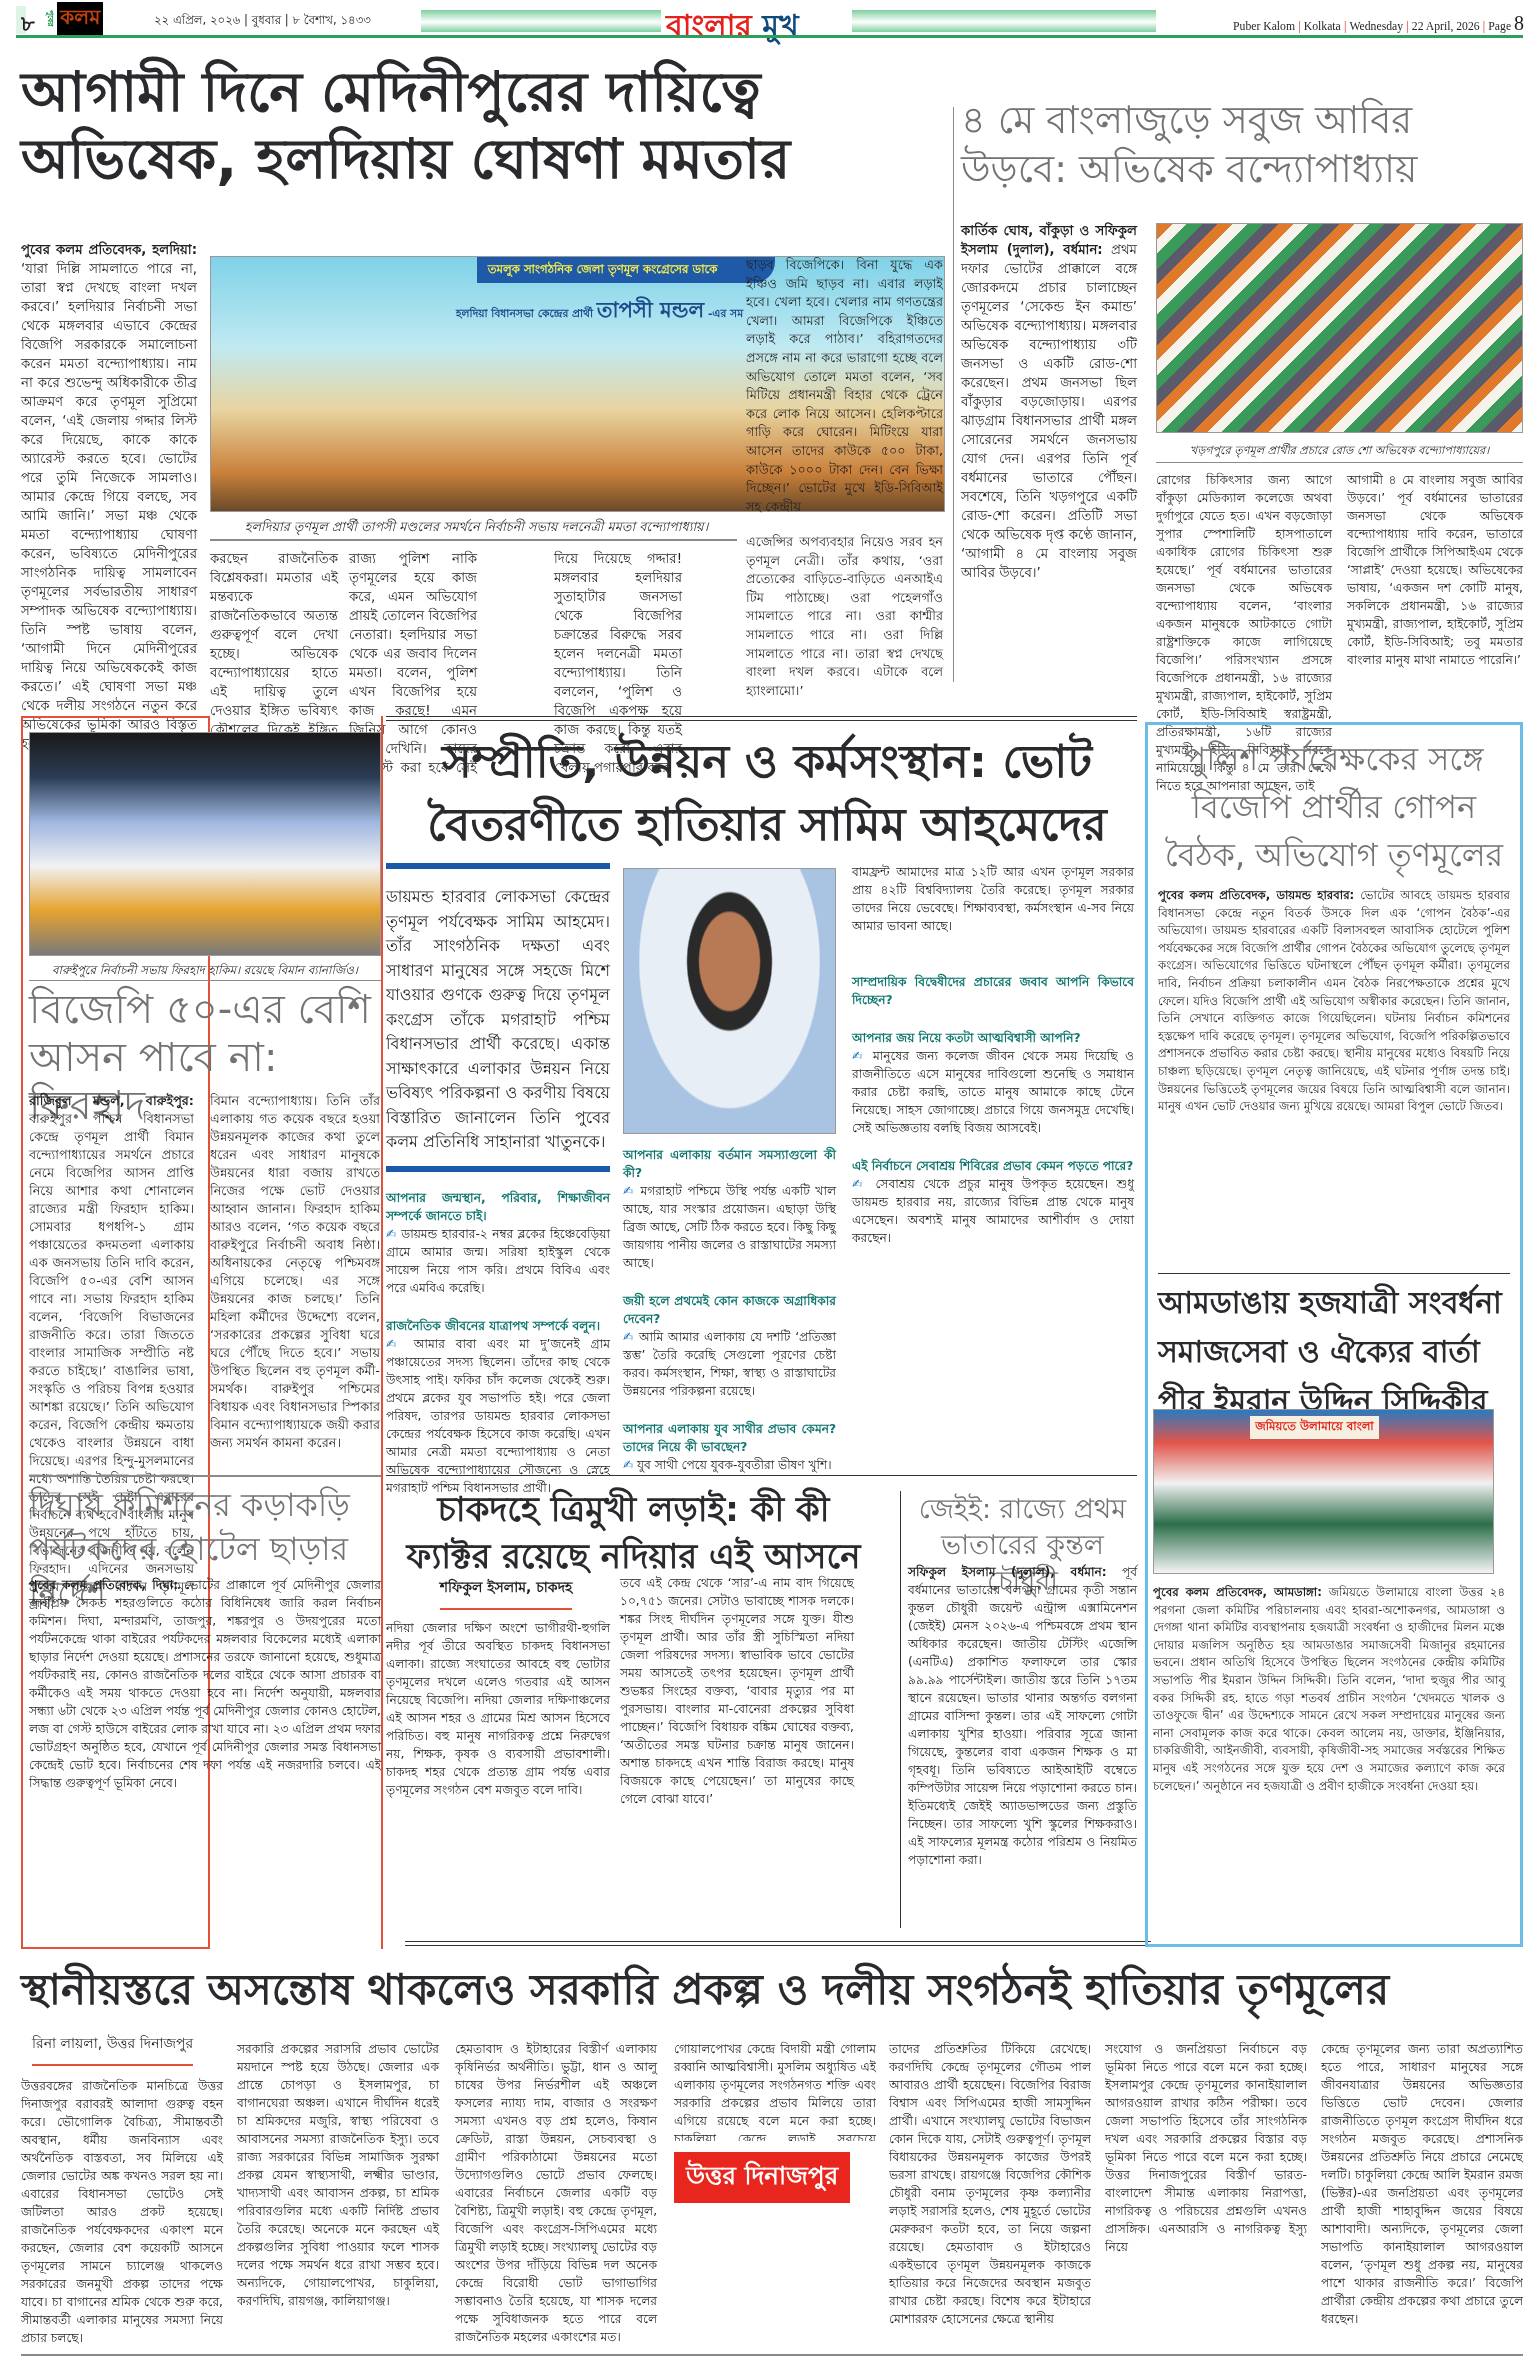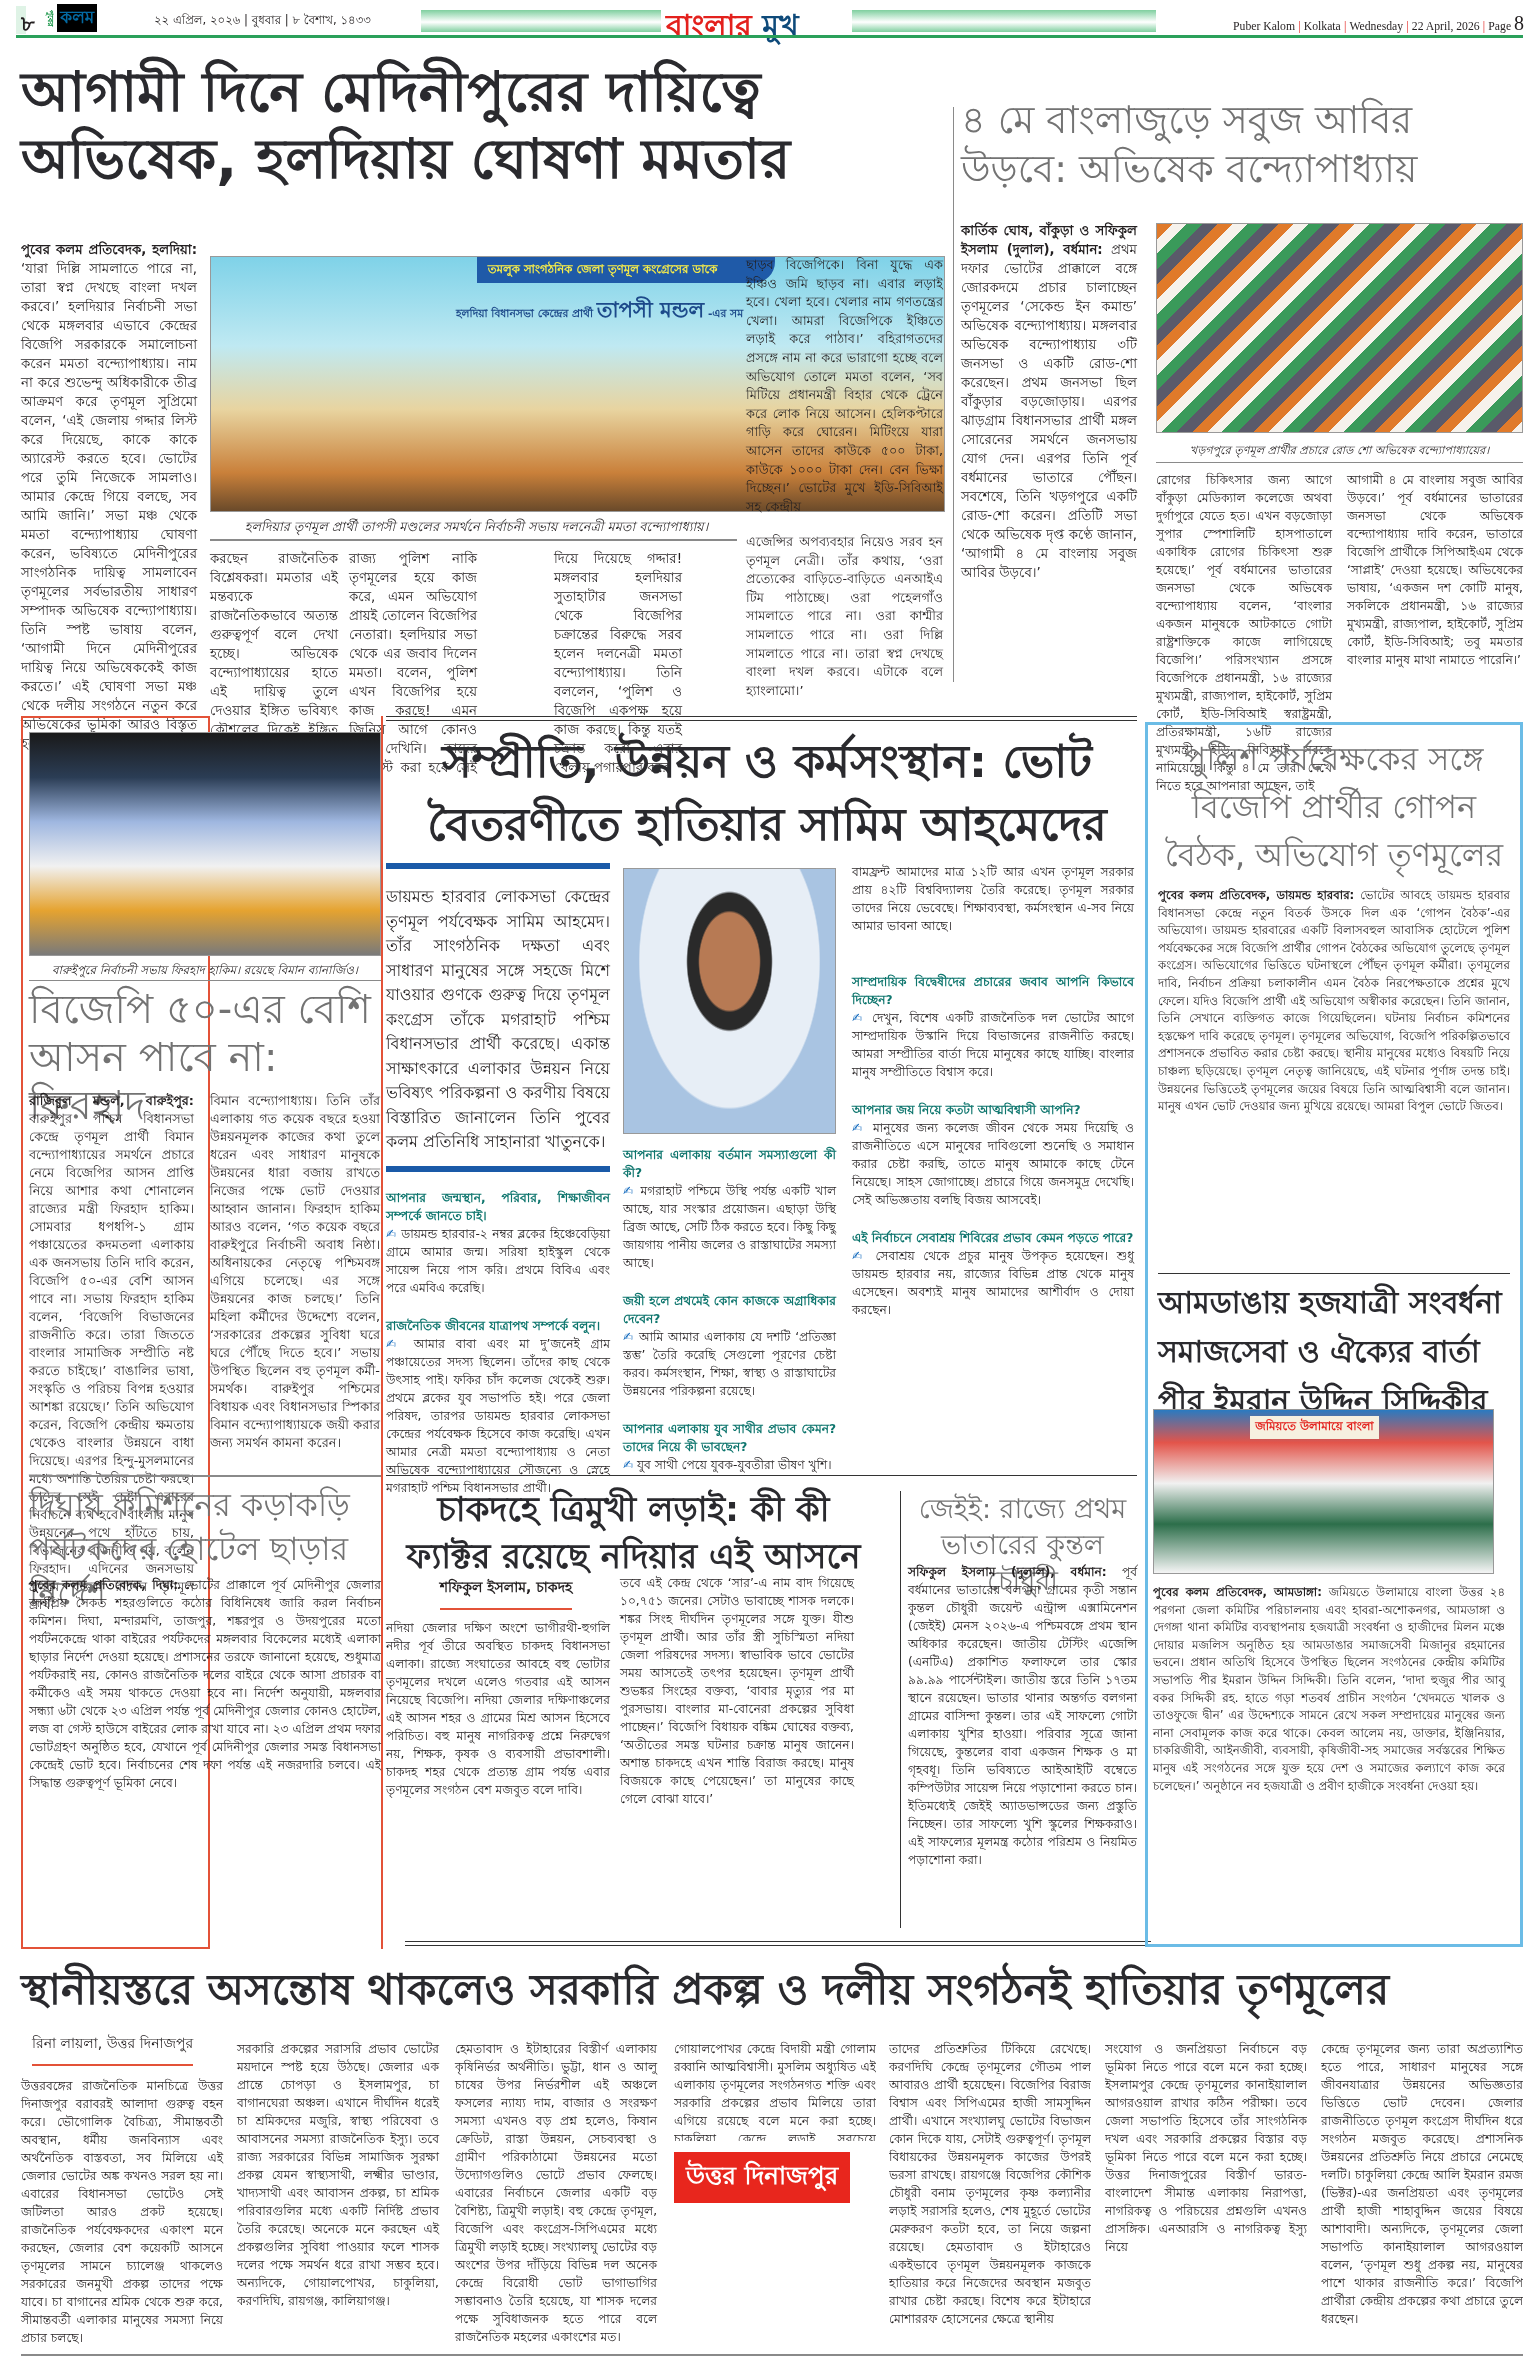--- a/index.html
+++ b/index.html
@@ -16,21 +16,21 @@
   .vrule { position: absolute; background: #8a8a8a; width: 1.1px; }
   .photo { position: absolute; overflow: hidden; border: 0.5px solid #999; }
   .q { color: #0f766e; font-weight: bold; margin-top: 20px; }
   .ans-icon { color: #1a6fc0; }
 
   
   .mast { position: absolute; left: 0; top: 0; width: 1540px; height: 33px; display: flex; align-items: center; }
   .page-num-left { position: absolute; left: 21px; top: 7.5px; font-size: 21px; font-weight: bold; }
   .logo { position: absolute; left: 43px; top: 5.3px; height: 25.6px; display: flex; align-items: center; }
   .logo-small { color: #0a8f3c; font-size: 7.5px; writing-mode: vertical-rl; font-weight: bold; margin-right: 1.1px; }
-  .logo-big { background: #000; color: #0369a1; font-size: 17px; font-weight: bold; padding: 0 3.2px; }
+  .logo-big { background: #000; color: #c2410c; font-size: 20px; font-weight: bold; padding: 0 3.2px; }
   .mast-date { position: absolute; left: 154px; top: 10.7px; font-size: 11.7px; }
   .mast-bar { position: absolute; top: 9.6px; height: 22.4px; background: linear-gradient(#7fcf9f, #ffffff 55%, #7fcf9f); }
   .section-title { position: absolute; left: 666px; top: 2.1px; font-size: 30px; font-weight: bold; }
   .section-title .w1 { color: #e3211d; }
   .section-title .w2 { color: #0e4a7a; }
   .mast-right { position: absolute; right: 16px; top: 11.7px; font-size: 11.7px; font-family: "Liberation Serif", serif; }
   .mast-right .sep { color: #e3211d; padding: 0 3.2px; }
   .mast-right .pg { font-size: 20px; }
   .mast-line { position: absolute; left: 16px; top: 35px; width: 1507px; height: 3.2px; background: #2aa05a; }
   .mast-side { position: absolute; left: 16px; top: 6.4px; width: 9.6px; height: 28px; background: #dff3e6; }
@@ -165,21 +165,20 @@
     <p><span class="ans-icon">✍</span> <span>আমি আমার এলাকায় যে দশটি ‘প্রতিজ্ঞা স্তম্ভ’ তৈরি করেছি সেগুলো পূরণের চেষ্টা করব। কর্মসংস্থান, শিক্ষা, স্বাস্থ্য ও রাস্তাঘাটের উন্নয়নের পরিকল্পনা রয়েছে।</span></p>
   </div>
   <div>
     <p class="q">আপনার এলাকায় যুব সাথীর প্রভাব কেমন? তাদের নিয়ে কী ভাবছেন?</p>
     <p><span class="ans-icon">✍</span> <span>যুব সাথী পেয়ে যুবক-যুবতীরা ভীষণ খুশি।</span></p>
   </div>
 </div>
 <div class="abs body-text" style="left:852px; top:953px; width:282px; font-size:12.2px; line-height:18px;">
   <div>
     <p class="q">সাম্প্রদায়িক বিদ্বেষীদের প্রচারের জবাব আপনি কিভাবে দিচ্ছেন?</p>
-    <p><span class="ans-icon">✍</span> <span>দেখুন, বিশেষ একটি রাজনৈতিক দল ভোটের আগে সাম্প্রদায়িক উস্কানি দিয়ে বিভাজনের রাজনীতি করছে। আমরা সম্প্রীতির বার্তা দিয়ে মানুষের কাছে যাচ্ছি। বাংলার মানুষ সম্প্রীতিতে বিশ্বাস করে।</span></p>
   </div>
   <div>
     <p class="q">আপনার জয় নিয়ে কতটা আত্মবিশ্বাসী আপনি?</p>
     <p><span class="ans-icon">✍</span> <span>মানুষের জন্য কলেজ জীবন থেকে সময় দিয়েছি ও রাজনীতিতে এসে মানুষের দাবিগুলো শুনেছি ও সমাধান করার চেষ্টা করছি, তাতে মানুষ আমাকে কাছে টেনে নিয়েছে। সাহস জোগাচ্ছে। প্রচারে গিয়ে জনসমুদ্র দেখেছি। সেই অভিজ্ঞতায় বলছি বিজয় আসবেই।</span></p>
   </div>
   <div>
     <p class="q">এই নির্বাচনে সেবাশ্রয় শিবিরের প্রভাব কেমন পড়তে পারে?</p>
     <p><span class="ans-icon">✍</span> <span>সেবাশ্রয় থেকে প্রচুর মানুষ উপকৃত হয়েছেন। শুধু ডায়মন্ড হারবার নয়, রাজ্যের বিভিন্ন প্রান্ত থেকে মানুষ এসেছেন। অবশ্যই মানুষ আমাদের আশীর্বাদ ও দোয়া করছেন।</span></p>
   </div>
 </div>

